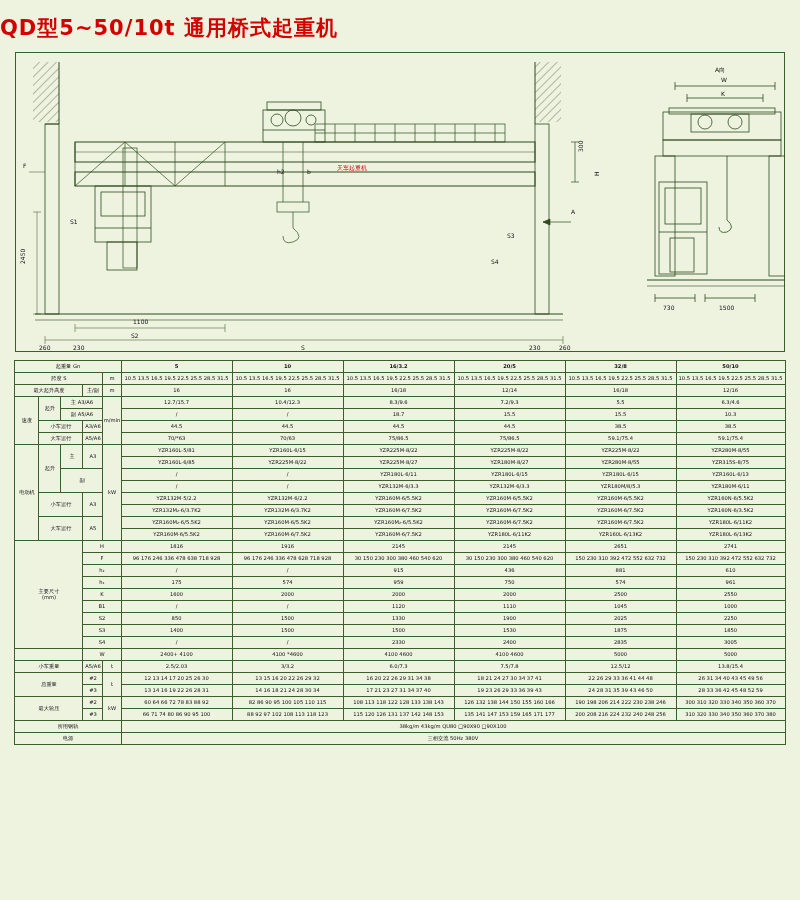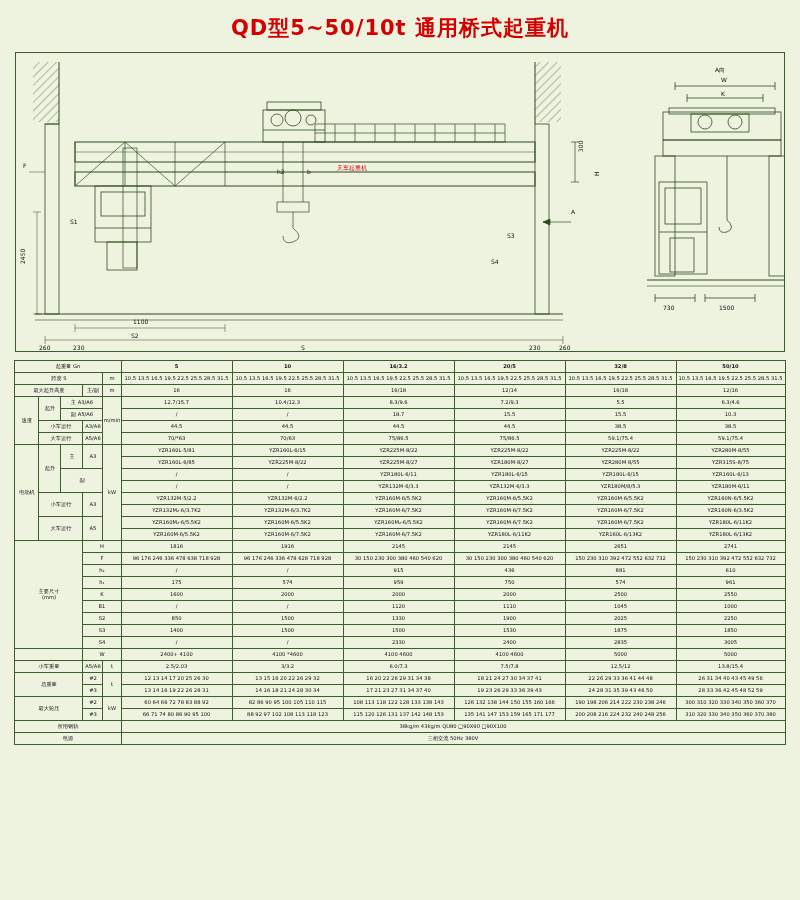--- a/index.html
+++ b/index.html
@@ -5,21 +5,21 @@
   html,body{margin:0;padding:0;}
   body{
     width:800px;height:900px;
     background:#eef3e0;
     font-family:"Liberation Sans", sans-serif;
     color:#111;
     overflow:hidden;
     position:relative;
   }
   #title{
-    text-align:center;
+    text-align:left;
     color:#d40000;
     font-weight:bold;
     font-size:21px;
     letter-spacing:1px;
     padding-top:14px;
     font-family:"DejaVu Sans", sans-serif;
   }
   .drawing{
     position:relative;
     width:770px;height:300px;

